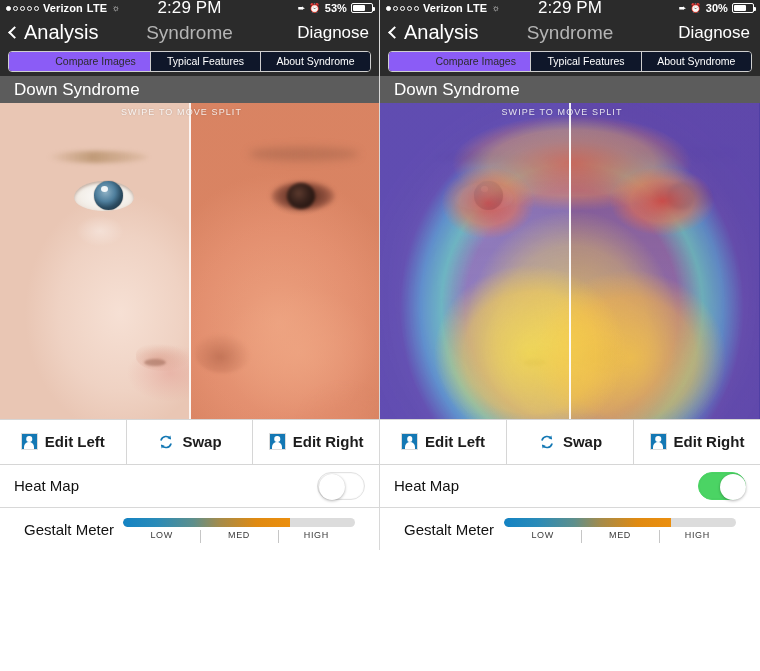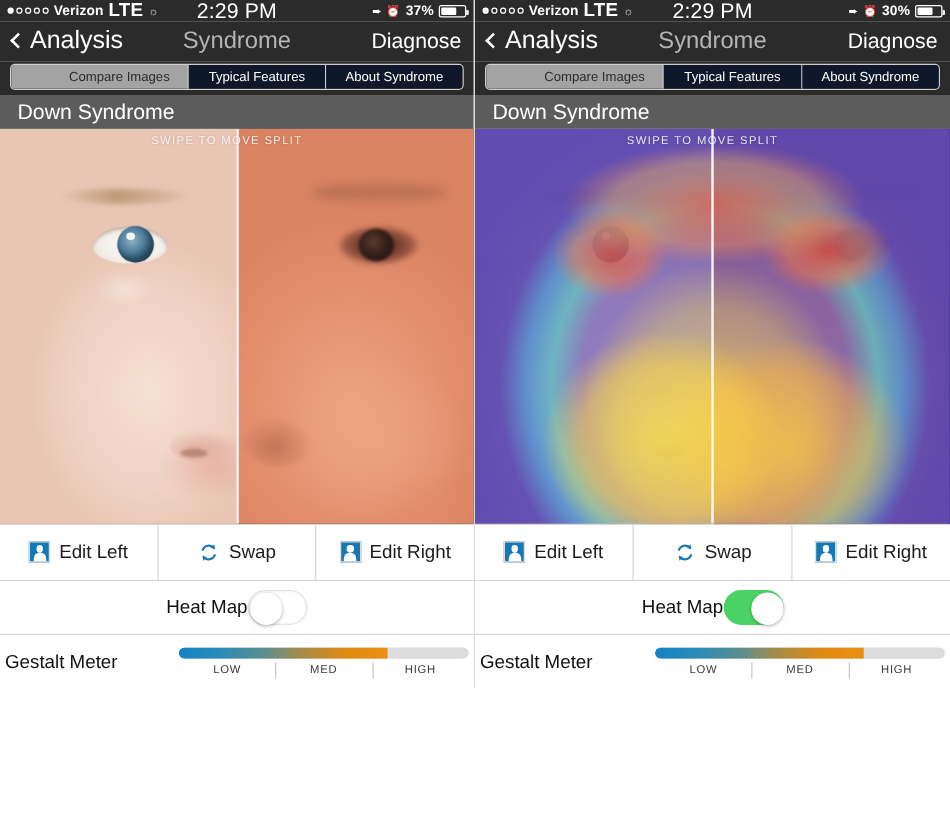--- a/index.html
+++ b/index.html
@@ -18,21 +18,21 @@
   .statusbar {
     height: 20px; background: #2b2b2b; color: #ffffff;
     display: flex; align-items: center; padding: 0 6px;
     font-size: 11px; letter-spacing: 0.1px; position: relative;
   }
   .sb-left { display: flex; align-items: center; gap: 4px; }
   .dots { display: flex; gap: 2px; align-items: center; }
   .dot { width: 5px; height: 5px; border-radius: 50%; border: 1px solid #fff; }
   .dot.on { background: #fff; }
   .carrier { font-weight: bold; font-size: 11px; }
-  .lte { font-size: 15px; font-weight: bold; letter-spacing: 0.2px; }
+  .lte { font-size: 11px; font-weight: bold; letter-spacing: 0.2px; }
   .sb-sun { font-size: 9px; opacity: .9; }
   .sb-center { position: absolute; left: 0; right: 0; text-align: center;
                font-size: 17px; font-weight: normal; pointer-events: none; }
   .sb-right { margin-left: auto; display: flex; align-items: center; gap: 4px; z-index:1; }
   .loc-arrow { font-size: 9px; transform: rotate(0deg); }
   .alarm { font-size: 9px; }
   .batt-pct { font-size: 11px; font-weight: bold; }
   .batt {
     width: 22px; height: 10px; border: 1px solid #fff; border-radius: 2px;
     position: relative; display: flex; align-items: center; padding: 1px;
@@ -68,21 +68,21 @@
   .seg {
     display: flex; width: 100%; border: 1px solid #cfcfcf; border-radius: 4px;
     overflow: hidden; background: #2b2b2b;
   }
   .seg-item {
     flex: 1; display: flex; align-items: center; justify-content: center;
     font-size: 10.5px; color: #ffffff; background: #0f172a;
     border-right: 1px solid #cfcfcf; cursor: pointer; white-space: nowrap;
   }
   .seg-item:last-child { border-right: none; }
-  .seg-item.active { background: #a3a3a3; color: #2b2b2b; padding-left: 32px; }
+  .seg-item.active { background: #8b5cf6; color: #2b2b2b; padding-left: 32px; }
 
   
   .syn-bar {
     height: 32px; background: #5c5c5c; color: #ffffff;
     display: flex; align-items: center; padding: 0 14px;
     font-size: 17px; font-weight: 300;
   }
 
   
   .imgarea { position: relative; height: 378px; width: 100%; overflow: hidden; background:#000; }
@@ -215,21 +215,21 @@
   .swipe-hint {
     position: absolute; top: 4px; left: 0; right: 16px; text-align: center;
     font-size: 9px; letter-spacing: 1.1px; color: rgba(255,255,255,.85);
     z-index: 6; font-family: "Liberation Sans", sans-serif;
     text-shadow: 0 0 2px rgba(0,0,0,.2);
   }
 
   
   .edit-bar {
     height: 54px; display: flex; align-items: stretch;
-    border-top: 1px solid #d6d6d6; border-bottom: 1px solid #d6d6d6; background: #fff;
+    border-top: 1px solid #d6d6d6; border-bottom: 1px solid #d6d6d6; background: #fff; font-weight: bold;
   }
   .edit-btn {
     flex: 1; display: flex; align-items: center; justify-content: center; gap: 7px;
     cursor: pointer; border-right: 1px solid #d6d6d6; font-size: 15px; color: #1c1c1c;
   }
   .edit-btn:last-child { border-right: none; text-align: center; }
   .person-icon {
     width: 17px; height: 17px; background: #1478b4; border: 1.5px solid #dcdcdc;
     position: relative; flex: 0 0 auto;
   }
@@ -238,40 +238,40 @@
     width:5.5px; height:5.5px; border-radius:50%; background:#fff;
   }
   .person-icon:after {
     content:""; position:absolute; left:50%; bottom:0; transform:translateX(-50%);
     width:10px; height:7px; border-radius:5px 5px 0 0; background:#fff;
   }
   .swap-icon { width: 18px; height: 18px; flex: 0 0 auto; }
 
   
   .row {
-    height: 52px; display: flex; align-items: center; justify-content: center;
+    height: 52px; display: flex; align-items: center; justify-content: space-between;
     padding: 0 14px; border-bottom: 1px solid #d8d8d8; background: #fff;
   }
   .row-label { font-size: 15px; color: #111; }
   .toggle {
     width: 48px; height: 28px; border-radius: 16px; position: relative; cursor: pointer;
     background: #ffffff; border: 1px solid #e2e2e2;
     box-shadow: inset 0 0 0 1px rgba(0,0,0,.02);
   }
   .toggle.on { background: #4bd464; border-color: #4bd464; }
   .knob {
     position: absolute; top: 1px; left: 1px; width: 26px; height: 26px; border-radius: 50%;
     background: #fff; box-shadow: 0 1px 3px rgba(0,0,0,.28), 0 0 1px rgba(0,0,0,.12);
     transition: none;
   }
   .toggle.on .knob { left: 21px; }
 
   
   .gest {
-    height: 50px; display: flex; align-items: center; padding: 0 4px; background: #fff;
+    height: 50px; display: flex; align-items: center; padding: 0 24px; background: #fff;
   }
   .gest-label { font-size: 15px; color: #111; white-space: nowrap; }
   .meter-wrap { margin-left: auto; width: 232px; position: relative; }
   .meter-track {
     height: 9px; border-radius: 5px; background: #dcdcdc; overflow: hidden; position: relative;
   }
   .meter-fill {
     height: 100%; border-radius: 5px 0 0 5px;
     background: linear-gradient(90deg, #1383c4 0%, #2a8bb8 20%, #5d8f8c 42%, #a58b4a 58%, #e08a11 80%, #eb8f0f 100%);
   }
@@ -303,21 +303,21 @@
             <span class="dot"></span>
         </span>
         <span class="carrier">Verizon</span>
         <span class="lte">LTE</span>
         <span class="sb-sun">☼</span>
       </div>
       <div class="sb-center">2:29 PM</div>
       <div class="sb-right">
         <span class="loc-arrow">➨</span>
         <span class="alarm">⏰</span>
-        <span class="batt-pct">37%</span>
+        <span class="batt-pct">53%</span>
         <span class="batt">
             <span class="batt-fill" style="width:66%"></span>
           </span>
       </div>
     </div>
 
     <div class="navbar">
       <div class="nav-back">
         <span class="chev"></span>
         <span class="nav-back-label">Analysis</span>

